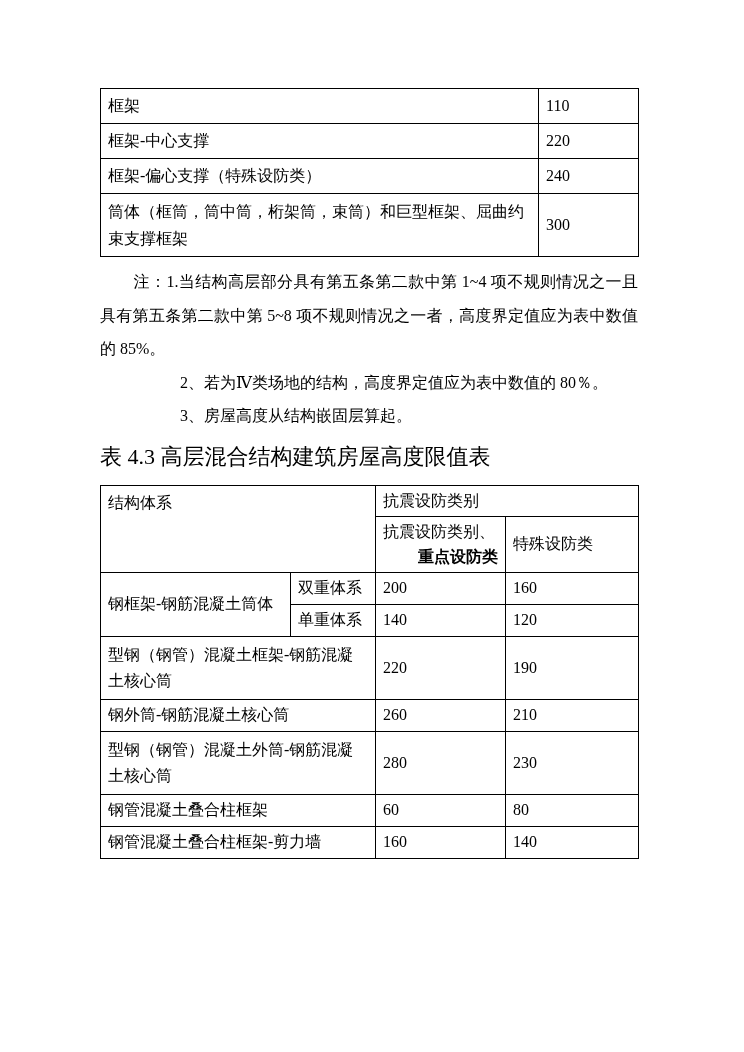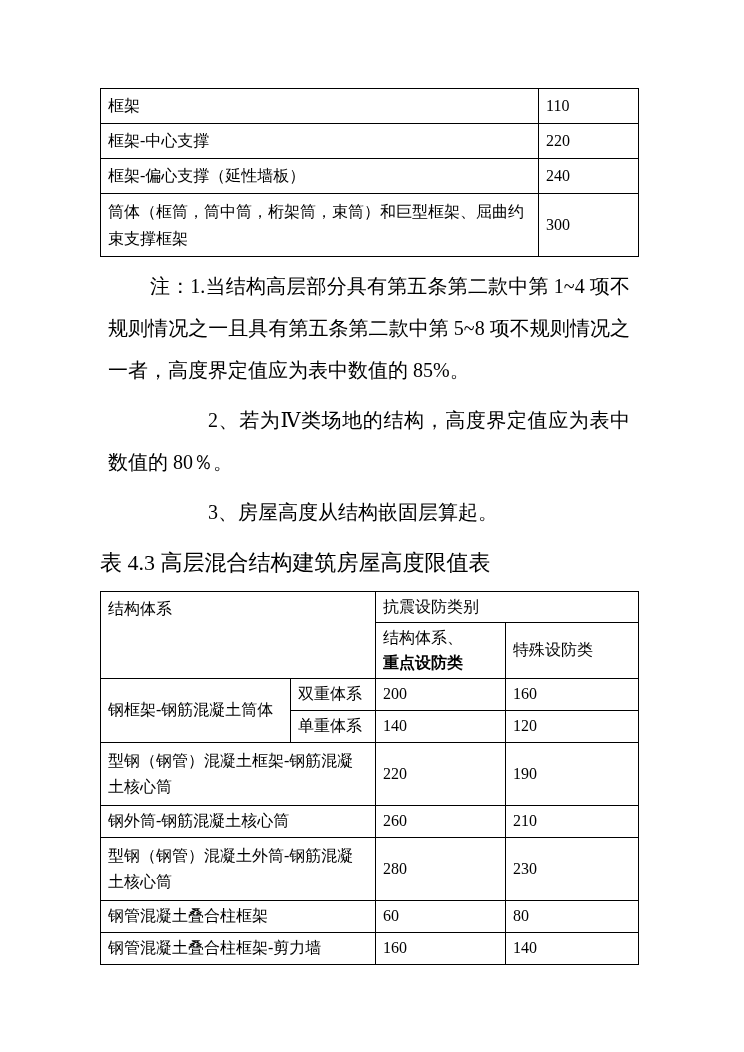--- a/index.html
+++ b/index.html
@@ -29,22 +29,22 @@
     padding: 2px 7px;
     vertical-align: middle;
     word-break: break-all;
     overflow: hidden;
   }
   .h1 { height: 30px; }
   .h2 { height: 58px; line-height: 1.7; }
 
   
   .note {
-    margin: 8px;
-    font-size: 20px;
+    margin: 0;
+    font-size: 16px;
     line-height: 2.1;
     text-align: justify;
   }
   .notes-block { margin-top: 8px; width: 538px; }
   .indent2 { text-indent: 2.1em; }
   .indent5 { text-indent: 5em; }
 
   .section {
     margin: 4px 0 0 0;
     width: 538px;
@@ -58,21 +58,21 @@
     line-height: 2.0;
   }
 
   
   .t2 td { line-height: 1.6; }
   .cell-structure-header { vertical-align: top; padding-top: 4px; }
   .hdr-row { height: 28px; }
   .hdr2-row { height: 52px; }
   .bodyrow { height: 32px; }
   .group-label { line-height: 2.1; }
-  .bold { font-weight: bold; }
+  .bold { font-weight: bold; text-align: right; }
 </style>
 </head>
 <body>
 
 <div class="page">
 
   <table class="t1">
     <colgroup>
       <col style="width:438px">
       <col style="width:100px">
@@ -80,21 +80,21 @@
     <tbody>
       <tr>
         <td class="h1">框架</td>
         <td class="h1">110</td>
       </tr>
       <tr>
         <td class="h1">框架-中心支撑</td>
         <td class="h1">220</td>
       </tr>
       <tr>
-        <td class="h1">框架-偏心支撑（延性墙板）</td>
+        <td class="h1">框架-偏心支撑（特殊设防类）</td>
         <td class="h1">240</td>
       </tr>
       <tr>
         <td class="h2">筒体（框筒，筒中筒，桁架筒，束筒）和巨型框架、屈曲约束支撑框架</td>
         <td class="h2">300</td>
       </tr>
     </tbody>
   </table>
 
   <div class="notes-block">
@@ -113,21 +113,21 @@
       <col style="width:130px">
       <col style="width:133px">
     </colgroup>
     <tbody>
       <tr class="hdr-row">
         <td colspan="2" rowspan="2" class="cell-structure-header">结构体系</td>
         <td colspan="2">抗震设防类别</td>
       </tr>
       <tr class="hdr2-row">
         <td>
-          <div>结构体系、</div>
+          <div>抗震设防类别、</div>
           <div class="bold">重点设防类</div>
         </td>
         <td>特殊设防类</td>
       </tr>
 
       <tr class="bodyrow">
         <td rowspan="2" class="group-label">钢框架-钢筋混凝土筒体</td>
         <td>双重体系</td>
         <td>200</td>
         <td>160</td>

